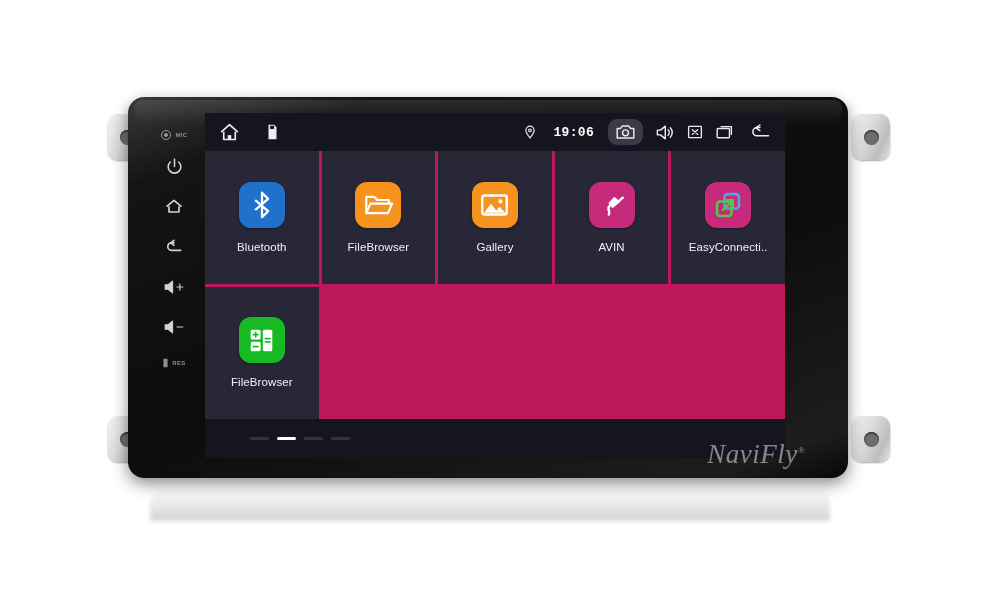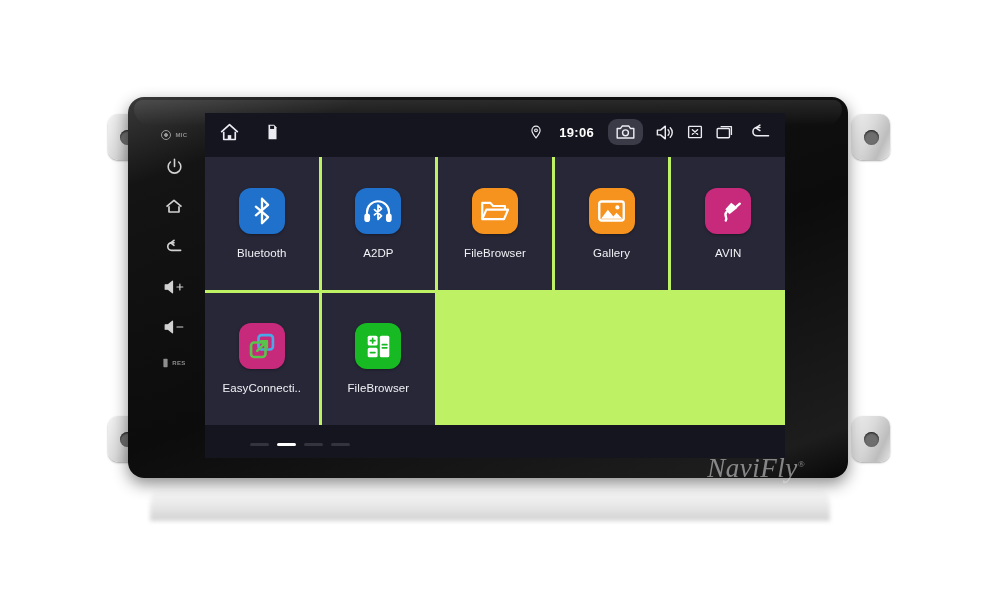--- a/index.html
+++ b/index.html
@@ -89,23 +89,24 @@
     width:580px; height:345px;
     background:#15151f;
     overflow:hidden;
   }
 
   
   #status-bar{
     position:relative;
     height:38px;
     display:flex;align-items:center;
-    padding:0 14px 6px 14px;
+    padding:0 14px 0 14px;
     color:#e9e9ef;
     background:#15151f;
+    font-family:Liberation Mono, monospace;
   }
   .sb-left{display:flex;align-items:center;gap:26px;}
   .sb-right{margin-left:auto;display:flex;align-items:center;gap:12px;}
   .sb-ico{display:flex;align-items:center;justify-content:center;color:#ececf2;}
   .sb-ico svg{display:block;}
   #status-clock{
     font-size:13px;font-weight:bold;letter-spacing:.3px;color:#ffffff;
     margin-left:4px;margin-right:2px;
   }
   #sb-camera{
@@ -113,21 +114,21 @@
   }
 
   
   #app-grid{
     display:grid;
     grid-template-columns:repeat(5,1fr);
     grid-template-rows:repeat(2,1fr);
     gap:3px;
     padding:0 0 0 0;
     height:268px;
-    background:#bef264;
+    background:#be185d;
   }
   .app-cell{
     background:#272738;
     display:flex;flex-direction:column;align-items:center;justify-content:center;
     gap:13px;
     cursor:pointer;
   }
   .app-icon{
     width:46px;height:46px;border-radius:12px;
     display:flex;align-items:center;justify-content:center;
@@ -290,31 +291,20 @@
 
       <div class="app-cell">
         <div class="app-icon" style="background:#2071cb">
           <svg viewBox="0 0 24 32" width="22" height="28" fill="none" stroke="#ffffff" stroke-width="2.6" stroke-linejoin="round" stroke-linecap="round">
             <path d="M12 2 L19 9 L5 21 M5 11 L19 23 L12 30 V2"></path>
           </svg>
         </div>
         <div class="app-label">Bluetooth</div>
       </div>
 
-      <div class="app-cell">
-        <div class="app-icon" style="background:#2071cb">
-          <svg viewBox="0 0 34 30" width="30" height="27" fill="none">
-            <path d="M4.5 21 V17 a12.5 12.5 0 0 1 25 0 v4" stroke="#ffffff" stroke-width="2.4" stroke-linecap="round"></path>
-            <rect x="1.5" y="18.5" width="6.5" height="9.5" rx="3.2" fill="#ffffff"></rect>
-            <rect x="26" y="18.5" width="6.5" height="9.5" rx="3.2" fill="#ffffff"></rect>
-            <path d="M17 9 L21 13 L13 20 M13 14 L21 21 L17 25 V9" stroke="#ffffff" stroke-width="2" stroke-linejoin="round" stroke-linecap="round"></path>
-          </svg>
-        </div>
-        <div class="app-label">A2DP</div>
-      </div>
 
       <div class="app-cell">
         <div class="app-icon" style="background:#f6921e">
           <svg viewBox="0 0 32 26" width="29" height="24" fill="none" stroke="#ffffff" stroke-width="2.4" stroke-linejoin="round">
             <path d="M2.5 22 V4 h9 l3 3.5 h13 v4"></path>
             <path d="M2.5 22 L7 11.5 H31 L26.5 22 z"></path>
           </svg>
         </div>
         <div class="app-label">FileBrowser</div>
       </div>
@@ -372,17 +362,17 @@
     </div>
 
     <div id="page-dots">
       <span class="pd"></span>
       <span class="pd on"></span>
       <span class="pd"></span>
       <span class="pd"></span>
     </div>
   </div>
 
-  <div id="brand-watermark" style="right:195px;bottom:116px;">
+  <div id="brand-watermark" style="right:195px;bottom:130px;">
     <span>NaviFly</span><sup>®</sup>
   </div>
 
 </div>
 
 </body></html>

